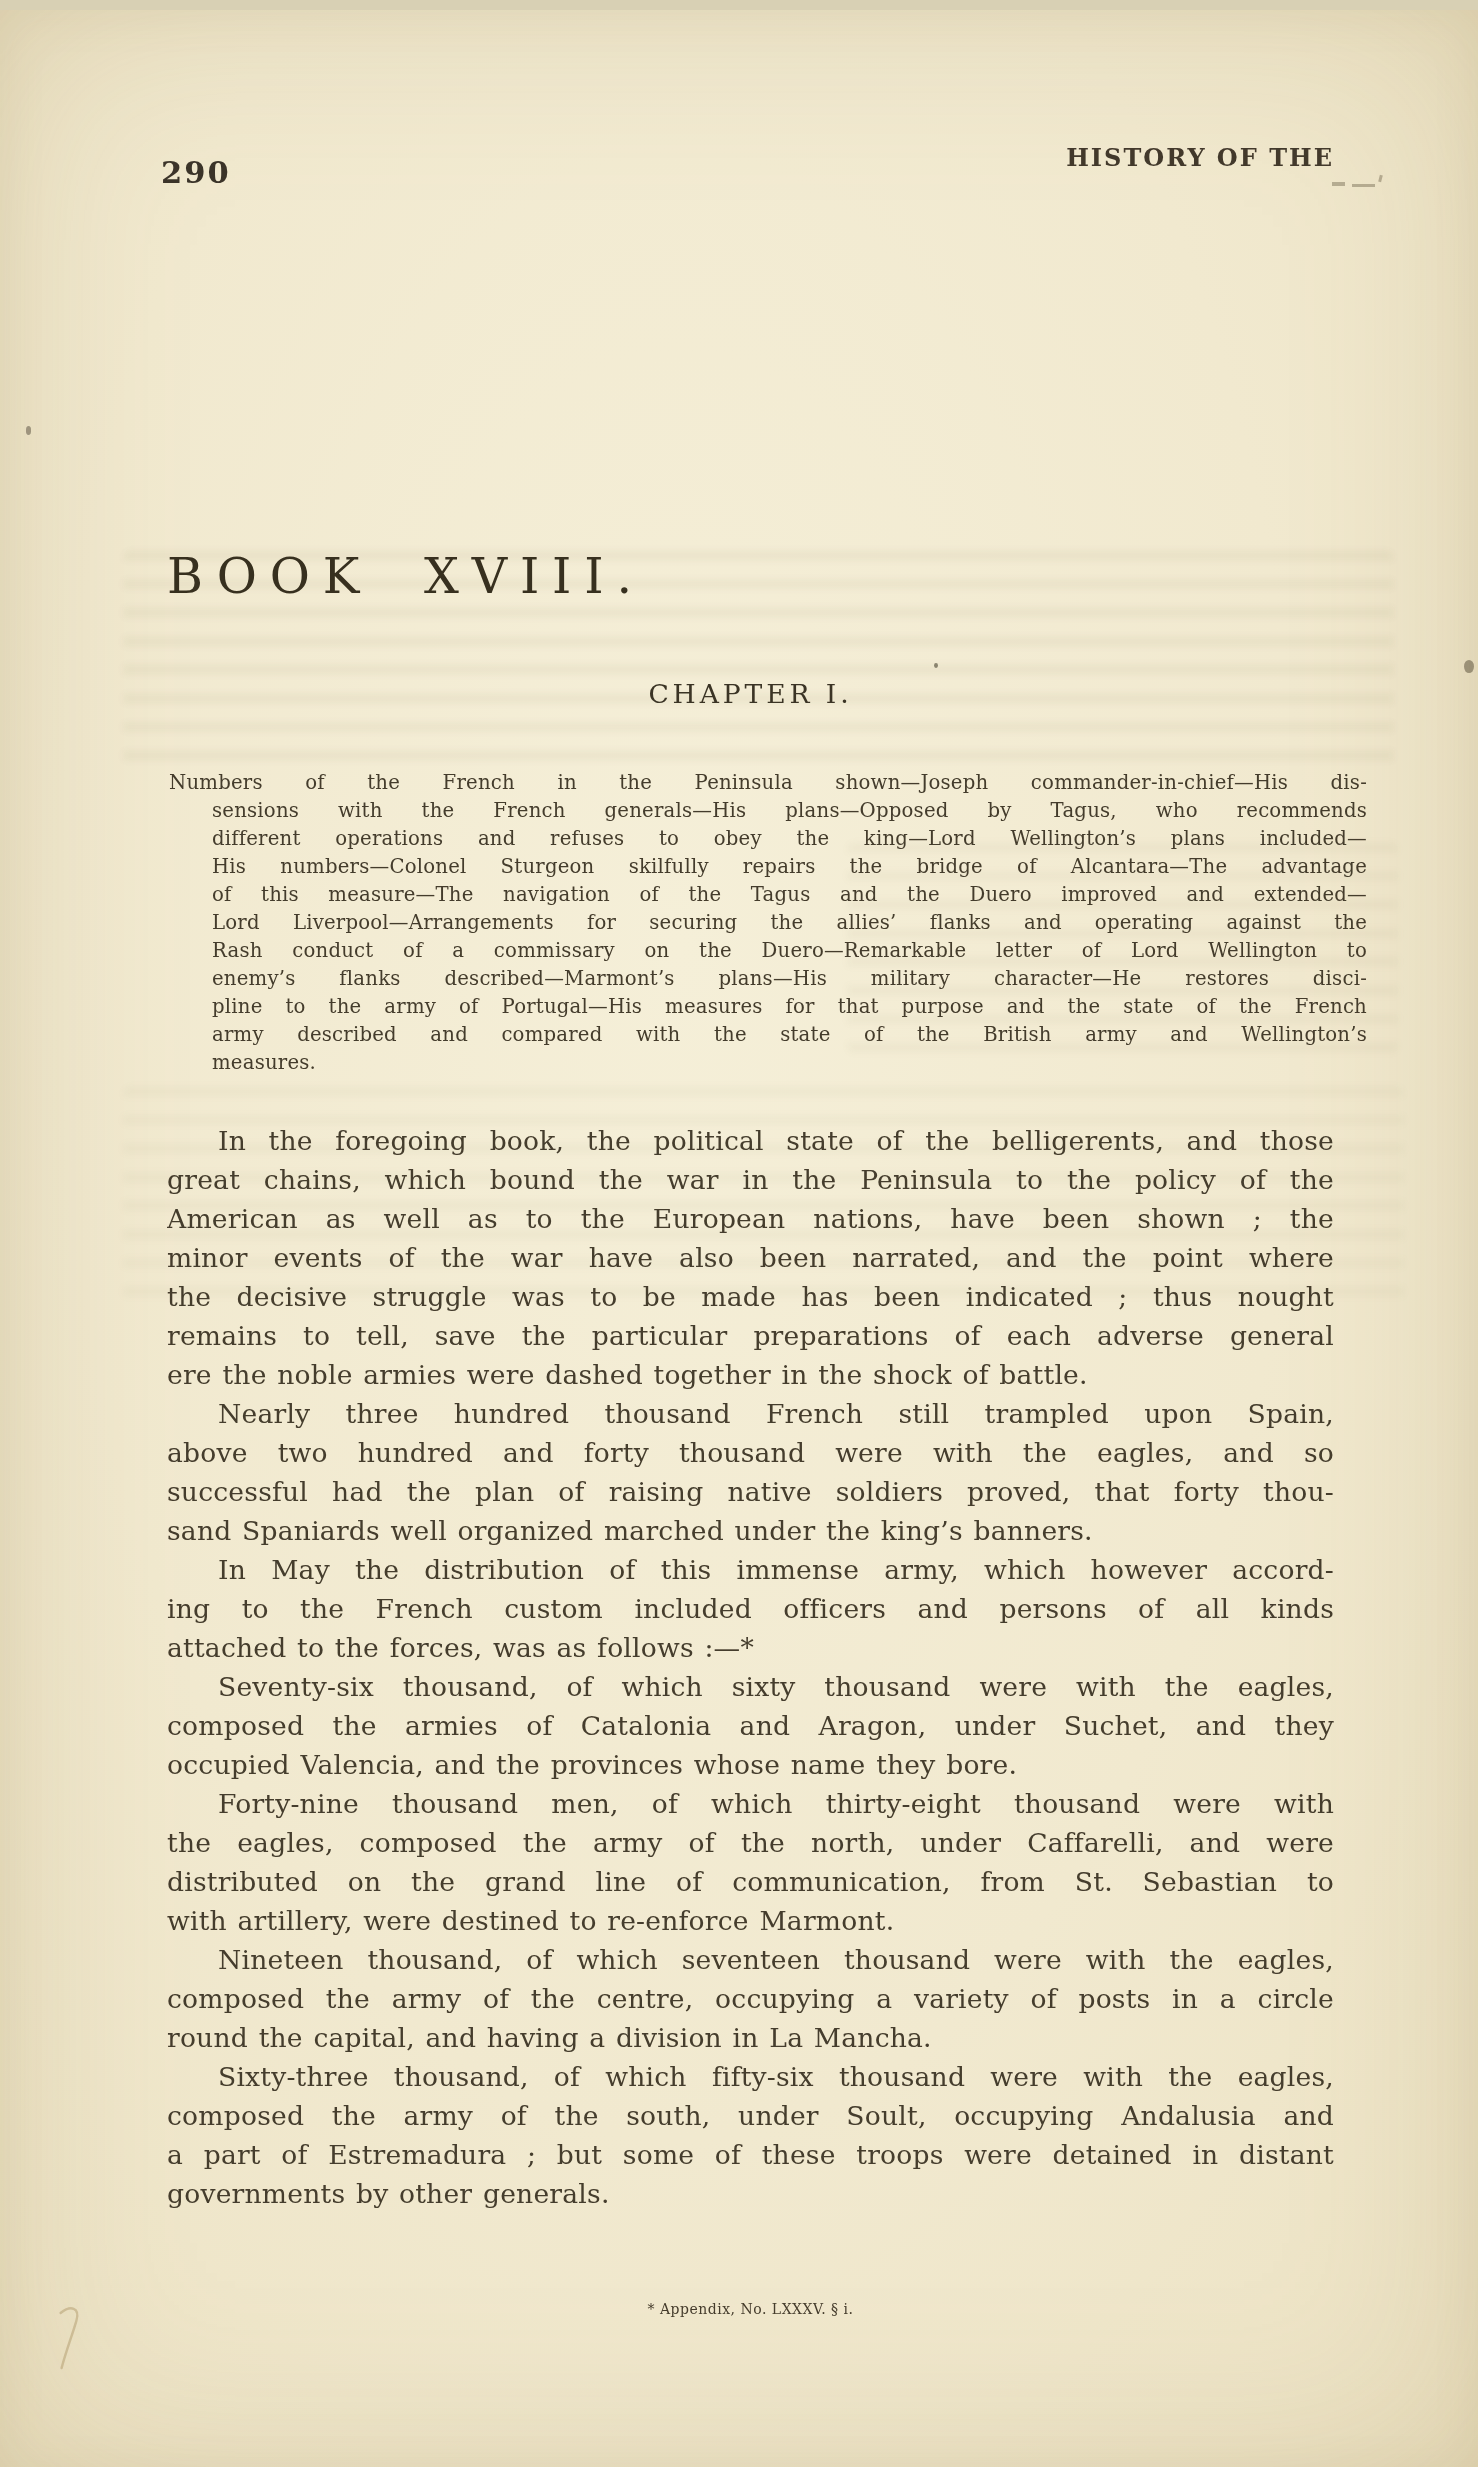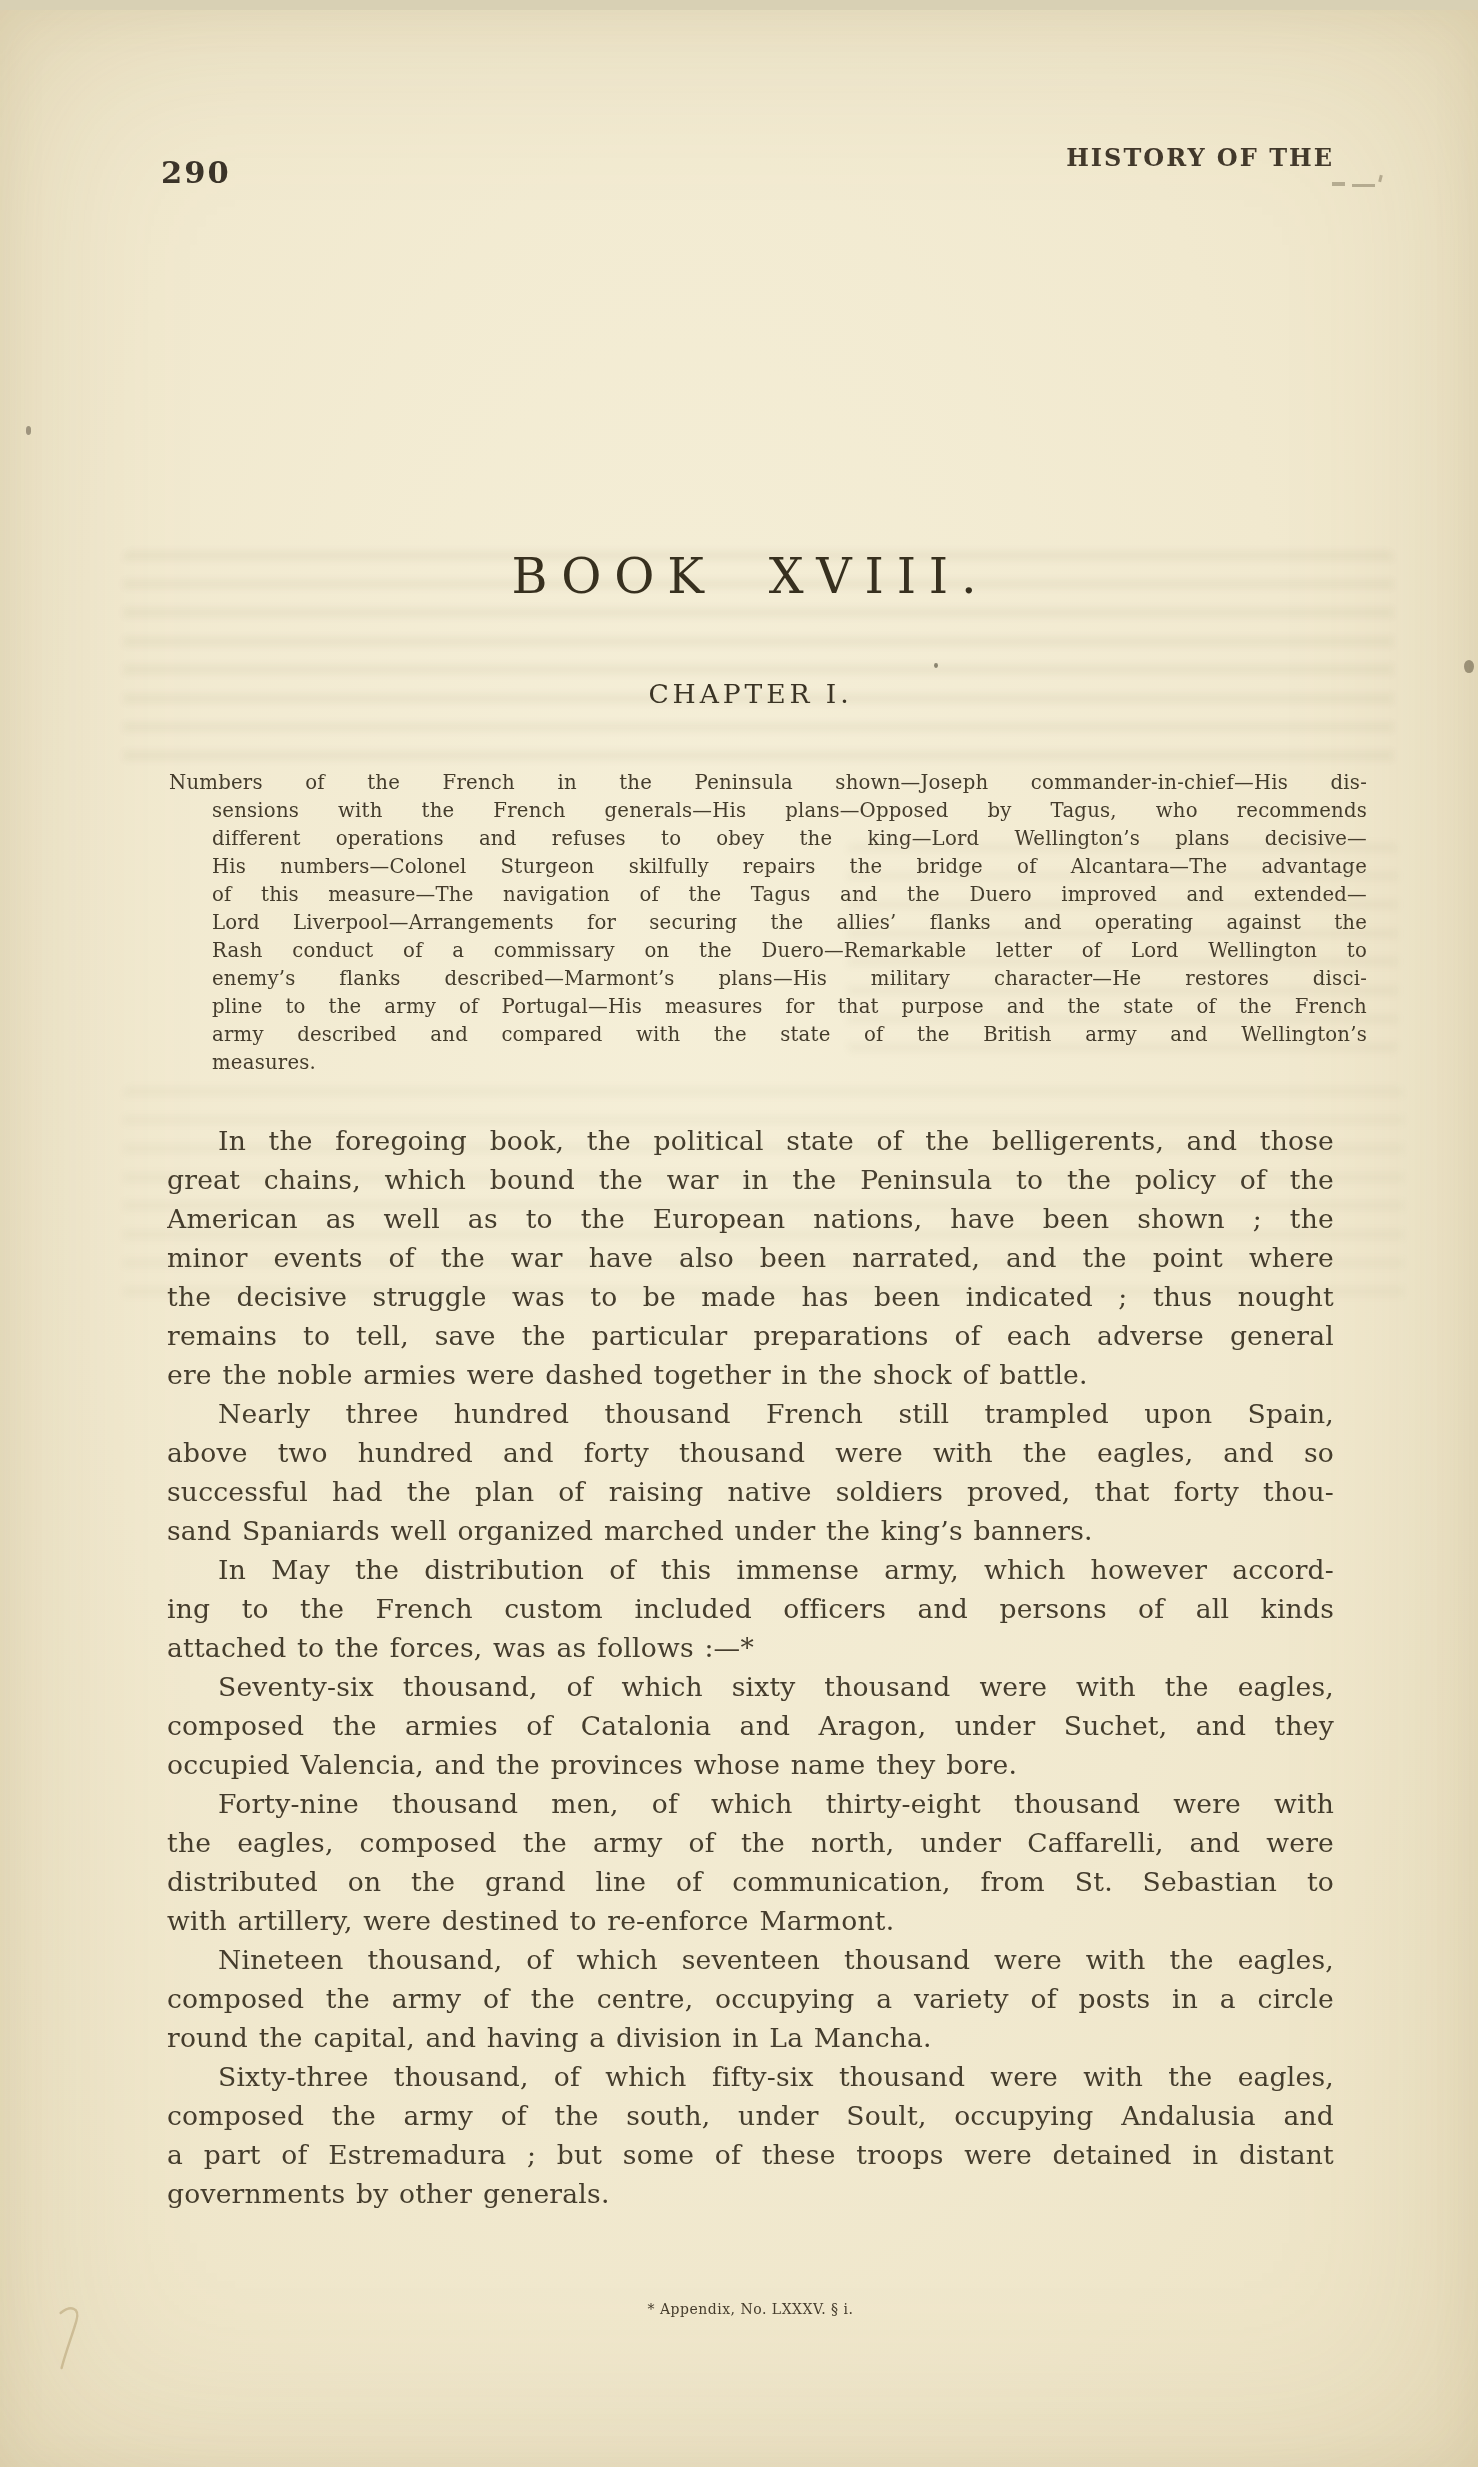--- a/index.html
+++ b/index.html
@@ -21,21 +21,21 @@
     position:absolute;left:161px;top:144px;
     font-size:30.5px;font-weight:bold;letter-spacing:2px;color:#3b342a;
   }
   .runtitle{
     position:absolute;left:167px;width:1167px;top:133px;
     text-align:right;font-size:24px;font-weight:bold;letter-spacing:2px;color:#42392c;
   }
   
   .bookhead{
     position:absolute;left:167px;width:1167px;top:538px;margin:0;
-    text-align:center;font-size:49px;font-weight:normal;
+    text-align:left;font-size:49px;font-weight:normal;
     letter-spacing:12.8px;word-spacing:23.6px;color:#37301f;
   }
   .chaphead{
     position:absolute;left:167px;width:1167px;top:668px;margin:0;
     text-align:center;font-size:26.6px;font-weight:normal;
     letter-spacing:3.9px;color:#3b3425;
   }
   
   .summary{
     position:absolute;left:169px;top:759px;width:1198px;
@@ -96,21 +96,21 @@
       <i class="d2"></i>
       <i class="d3"></i>
     </div>
 
   <h1 class="bookhead">BOOK XVIII.</h1>
   <h2 class="chaphead">CHAPTER I.</h2>
 
   <section class="summary">
       <div class="sum-line jl">Numbers of the French in the Peninsula shown—Joseph commander-in-chief—His dis-</div>
       <div class="sum-line hang jl">sensions with the French generals—His plans—Opposed by Tagus, who recommends</div>
-      <div class="sum-line hang jl">different operations and refuses to obey the king—Lord Wellington’s plans decisive—</div>
+      <div class="sum-line hang jl">different operations and refuses to obey the king—Lord Wellington’s plans included—</div>
       <div class="sum-line hang jl">His numbers—Colonel Sturgeon skilfully repairs the bridge of Alcantara—The advantage</div>
       <div class="sum-line hang jl">of this measure—The navigation of the Tagus and the Duero improved and extended—</div>
       <div class="sum-line hang jl">Lord Liverpool—Arrangements for securing the allies’ flanks and operating against the</div>
       <div class="sum-line hang jl">Rash conduct of a commissary on the Duero—Remarkable letter of Lord Wellington to</div>
       <div class="sum-line hang jl">enemy’s flanks described—Marmont’s plans—His military character—He restores disci-</div>
       <div class="sum-line hang jl">pline to the army of Portugal—His measures for that purpose and the state of the French</div>
       <div class="sum-line hang jl">army described and compared with the state of the British army and Wellington’s</div>
       <div class="sum-line hang">measures.</div>
     </section>
 

